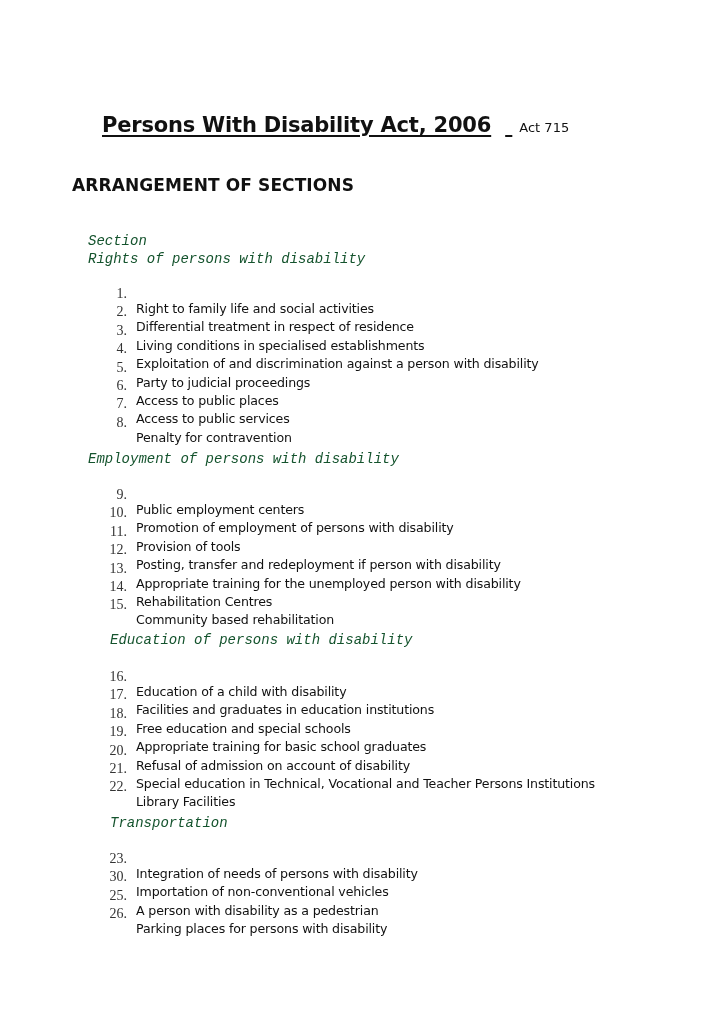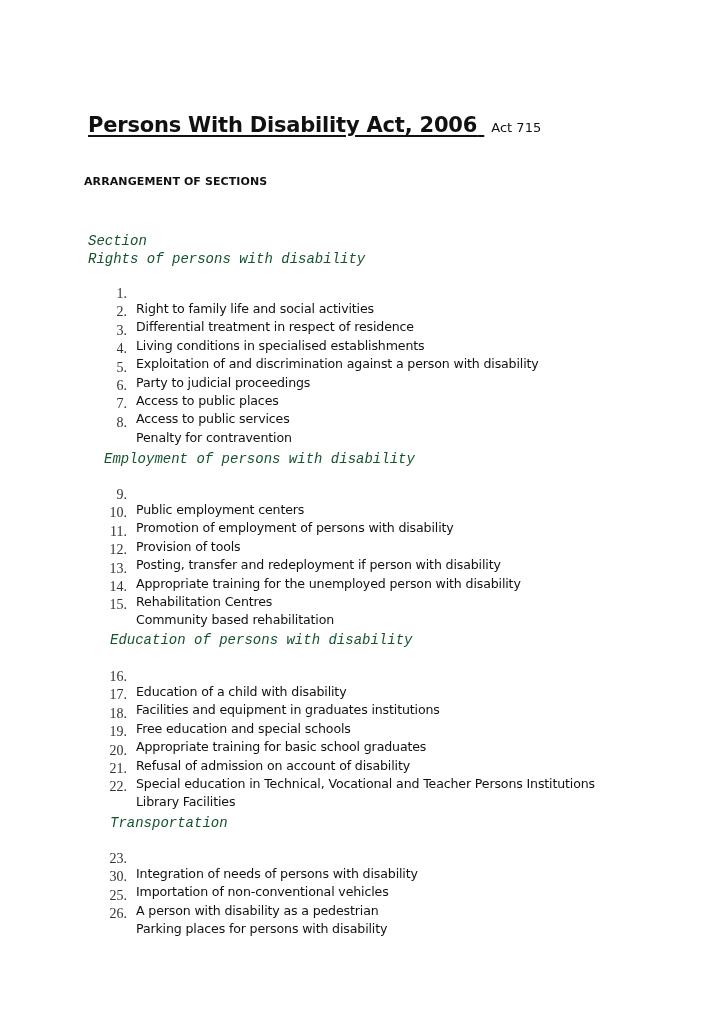--- a/index.html
+++ b/index.html
@@ -22,31 +22,32 @@
       white-space: nowrap;
       font-family: "DejaVu Sans", sans-serif;
     }
     .title .main {
       font-size: 21px;
       font-weight: bold;
       text-decoration: underline;
       text-decoration-thickness: 2px;
       text-underline-offset: 3px;
       letter-spacing: -0.2px;
+      margin-left: 14px;
     }
     .title .act {
       font-size: 13px;
       font-weight: normal;
       margin-left: 7px;
     }
     .arrangement {
       position: absolute;
-      left: 84px;
+      left: 72px;
       top: 175px;
-      font-size: 11px;
+      font-size: 17px;
       font-weight: bold;
       font-family: "DejaVu Sans", sans-serif;
       white-space: nowrap;
       letter-spacing: 0.1px;
     }
     .italic-head {
       position: absolute;
       font-family: Liberation Mono, monospace;
       font-style: italic;
       font-size: 14px;
@@ -127,21 +128,21 @@
     <li>
         <span class="num">7.</span>
         <span class="txt">Access to public services</span>
       </li>
     <li>
         <span class="num">8.</span>
         <span class="txt">Penalty for contravention</span>
       </li>
   </ul>
 
-  <div class="italic-head" style="left:104px; top:451px;text-align:center;">Employment of persons with disability</div>
+  <div class="italic-head" style="left:88px; top:451px;text-align:center;">Employment of persons with disability</div>
   <ul class="list" style="top:486px;">
     <li>
         <span class="num">9.</span>
         <span class="txt">Public employment centers</span>
       </li>
     <li>
         <span class="num">10.</span>
         <span class="txt">Promotion of employment of persons with disability</span>
       </li>
     <li>
@@ -167,21 +168,21 @@
   </ul>
 
   <div class="italic-head" style="left:110px; top:632px;">Education of persons with disability</div>
   <ul class="list" style="top:668px;">
     <li>
         <span class="num">16.</span>
         <span class="txt">Education of a child with disability</span>
       </li>
     <li>
         <span class="num">17.</span>
-        <span class="txt">Facilities and equipment in graduates institutions</span>
+        <span class="txt">Facilities and graduates in education institutions</span>
       </li>
     <li>
         <span class="num">18.</span>
         <span class="txt">Free education and special schools</span>
       </li>
     <li>
         <span class="num">19.</span>
         <span class="txt">Appropriate training for basic school graduates</span>
       </li>
     <li>

